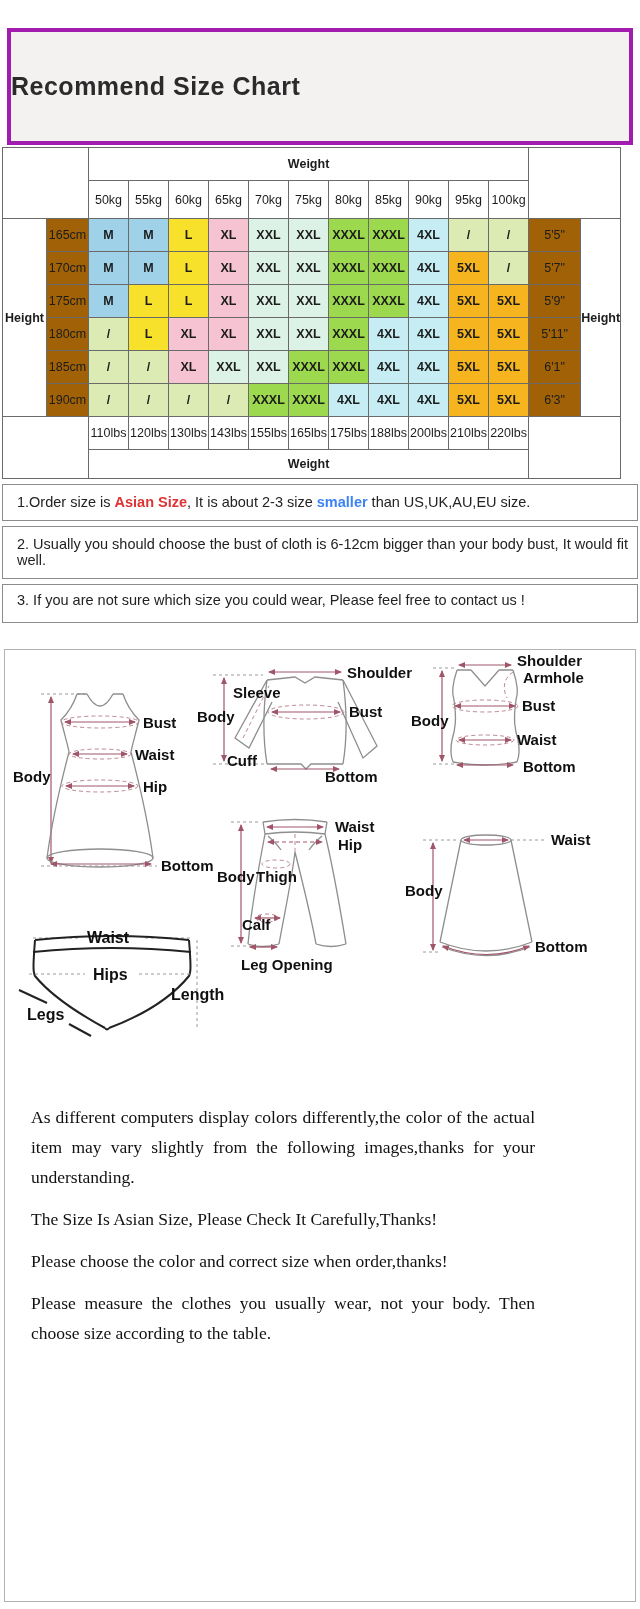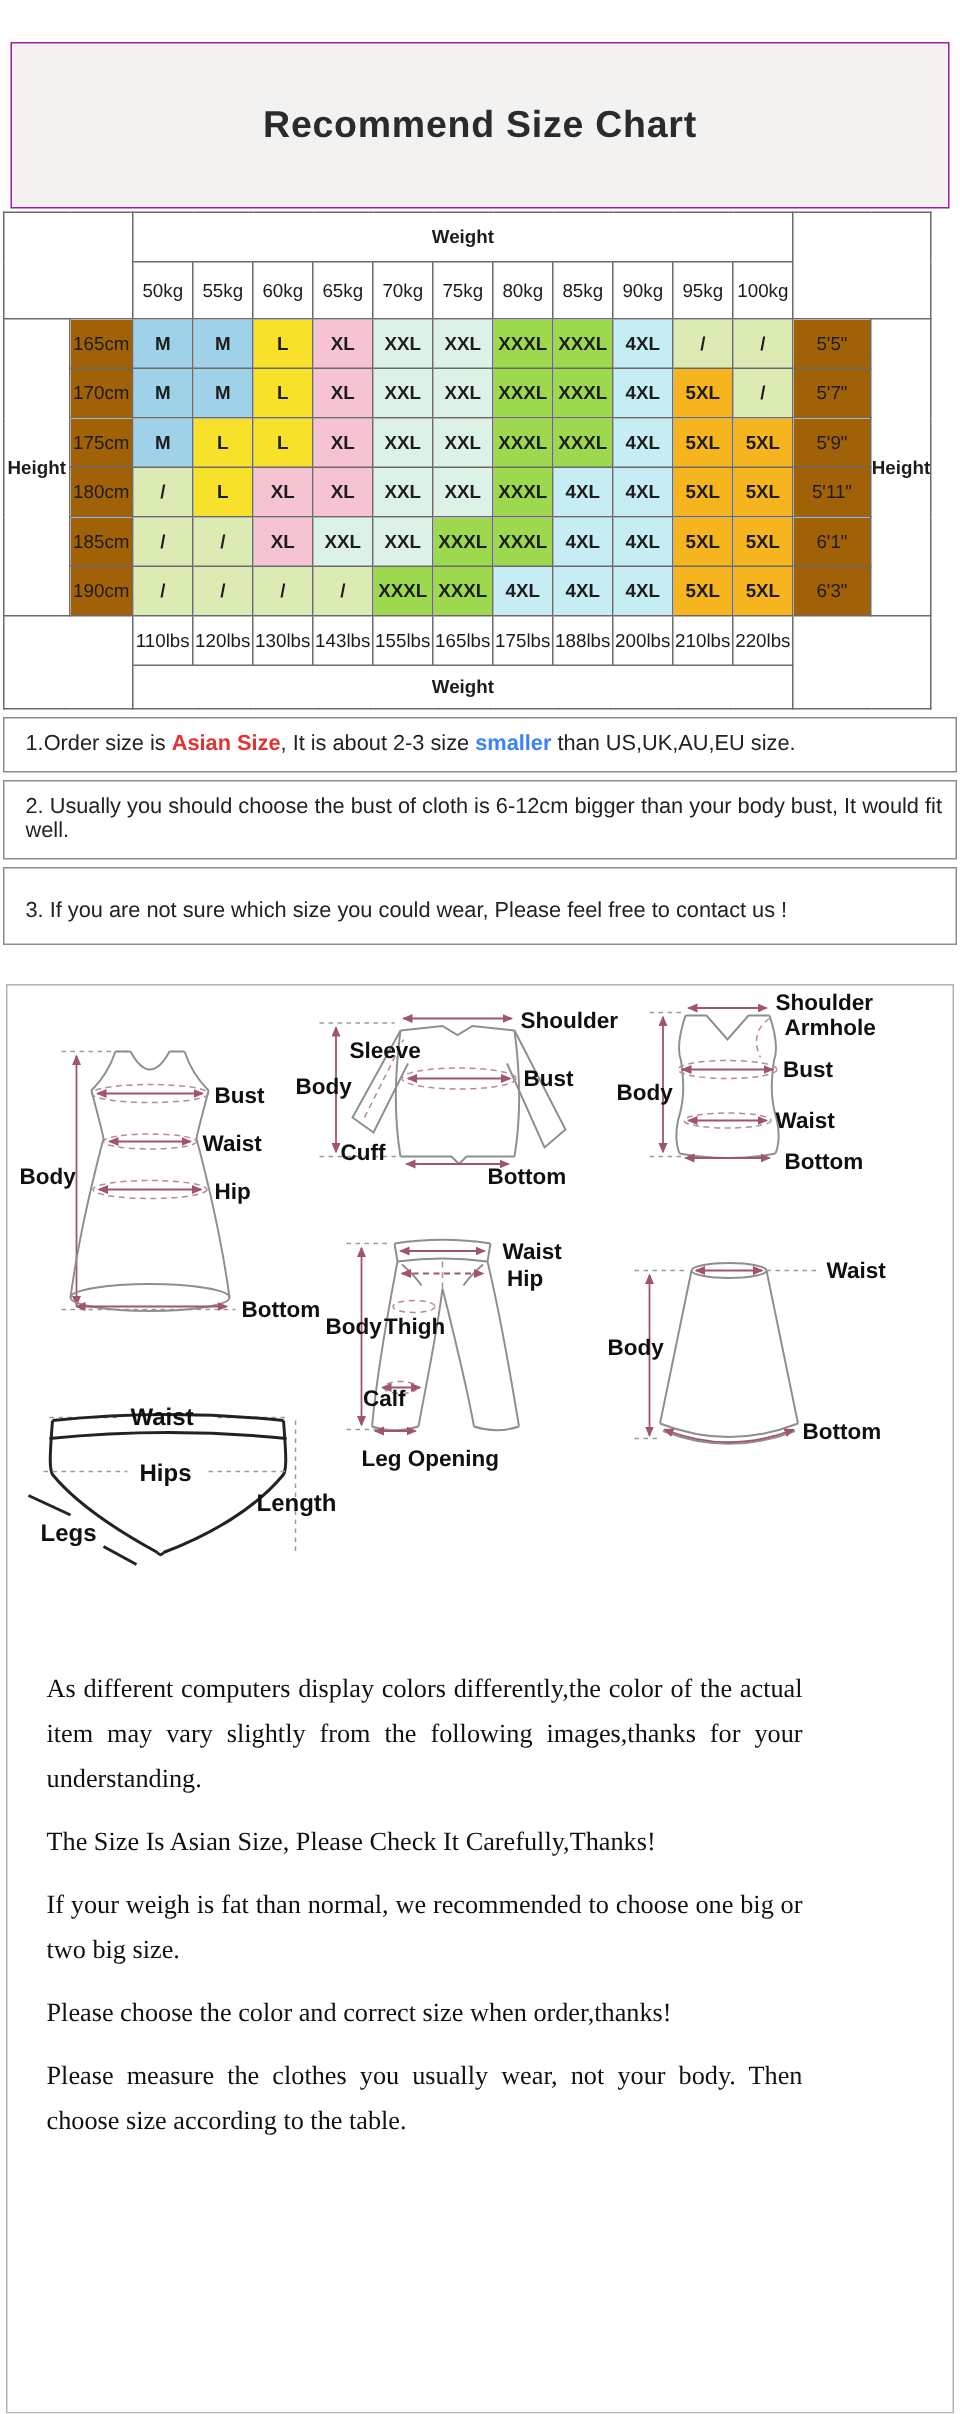--- a/index.html
+++ b/index.html
@@ -3,21 +3,21 @@
 <meta charset="utf-8">
 <style>
   html,body{margin:0;padding:0;}
   body{
     width:640px;height:1609px;background:#ffffff;overflow:hidden;
     font-family:"Liberation Sans",sans-serif;position:relative;
   }
   
   .title-box{
     margin:28px 7px 0 7px;height:109px;background:#f3f2f1;
-    border:1px solid #a21caf;display:flex;align-items:center;justify-content:center;
+    border:4px solid #a21caf;display:flex;align-items:center;justify-content:flex-start;
   }
   .title-box h1{
     margin:0;font-size:25px;font-weight:bold;color:#2b2b2b;letter-spacing:.5px;
     font-family:"Liberation Sans",sans-serif;
   }
   
   table.size-chart{
     width:542px;margin:2px 1px 0 2px;border-collapse:collapse;table-layout:fixed;
   }
   table.size-chart td{
@@ -30,21 +30,21 @@
   tr.r-lbs td{height:32px;}
   tr.r-wbot td{height:28px;}
   td.hdr{font-weight:bold;font-size:13.5px;}
   td.size{font-weight:bold;font-size:12.5px;}
   td.cm,td.ft{background:#a16207;margin-left:30px;}
   
   .order-note{
     margin:5px 2px;border:1px solid #8c8c8c;background:#fff;
     padding:9px 6px 9px 14px;font-size:14.5px;color:#222;line-height:1.15;
   }
-  .order-note.last{padding-top:20px;padding-bottom:13px;}
+  .order-note.last{padding-top:7px;padding-bottom:13px;}
   .hl{font-weight:bold;}
   
   .main-box{
     margin:26px 4px 0 4px;border:1px solid #b3b3b3;background:#fff;height:951px;
   }
   svg text{font:600 15px "Liberation Sans",sans-serif;fill:#101010;}
   svg text.big{font:700 16px "Liberation Sans",sans-serif;}
   .ol{fill:none;stroke:#8e8e8e;stroke-width:1.3;}
   .olb{fill:none;stroke:#222;stroke-width:2;}
   .dash{fill:none;stroke:#bb8896;stroke-width:1;stroke-dasharray:4 3;}
@@ -347,17 +347,16 @@
       <text class="big" x="88" y="330">Hips</text>
       <text class="big" x="22" y="370">Legs</text>
       <text class="big" x="166" y="350">Length</text>
     </g>
   </svg>
 
   
   <div class="notes-text">
     <p>As different computers display colors differently,the color of the actual item may vary slightly from the following images,thanks for your understanding.</p>
     <p>The Size Is Asian Size, Please Check It Carefully,Thanks!</p>
-    <p>If your weigh is fat than normal, we recommended to choose one big or two big size.</p>
     <p>Please choose the color and correct size when order,thanks!</p>
     <p>Please measure the clothes you usually wear, not your body. Then choose size according to the table.</p>
   </div>
 </div>
 
 </body></html>

